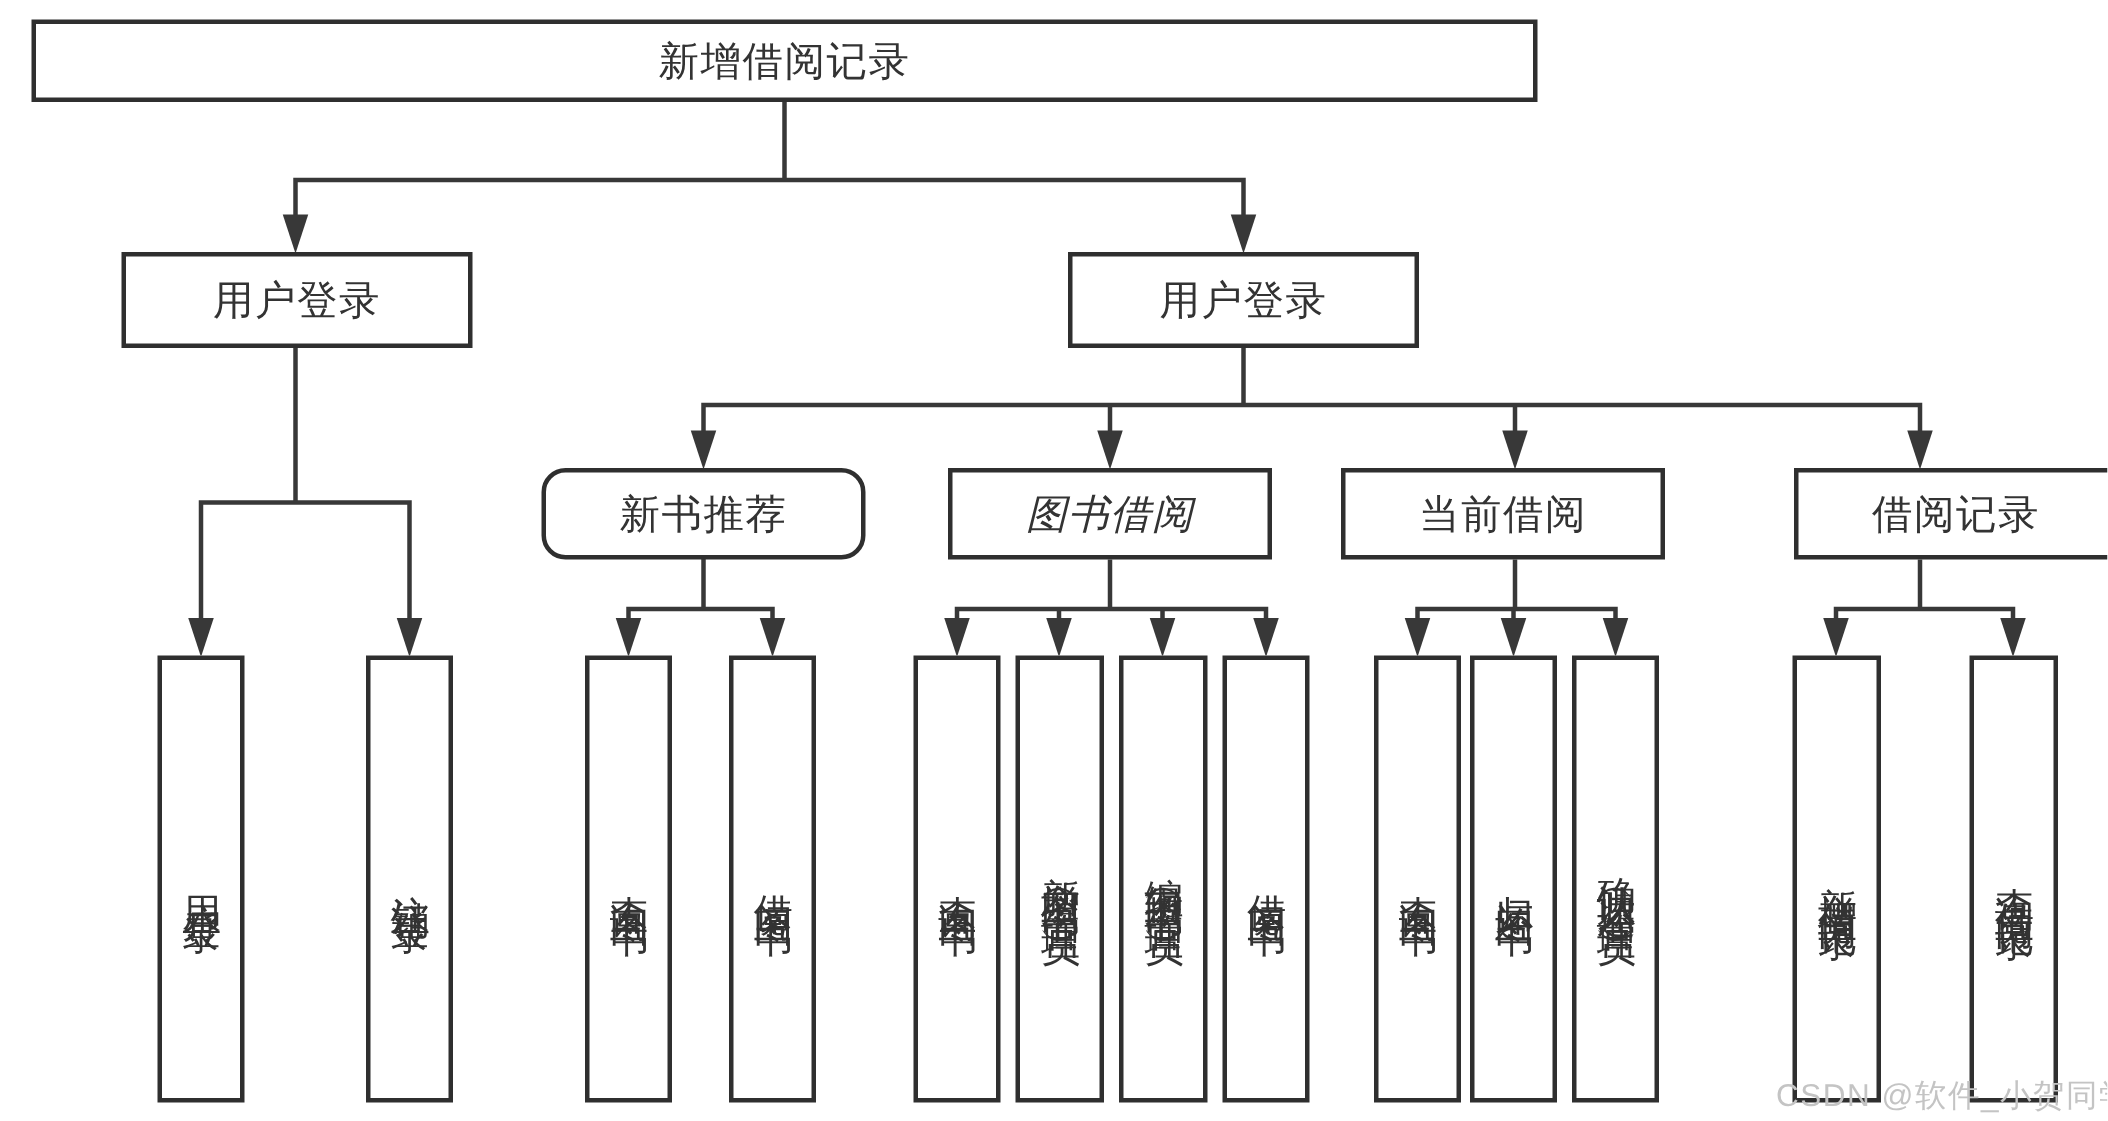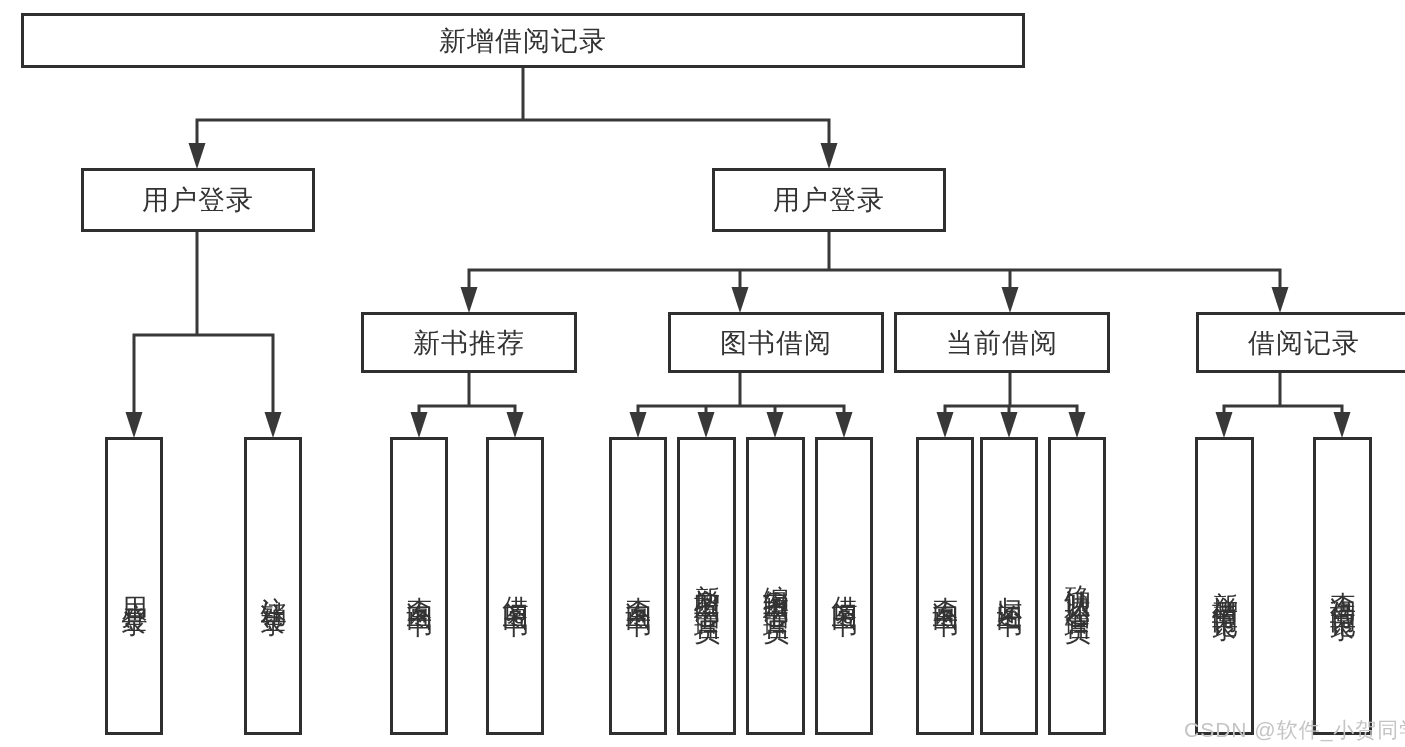--- a/index.html
+++ b/index.html
@@ -12,22 +12,22 @@
   .node{
     position:absolute;box-sizing:border-box;z-index:2;
     border:3px solid #2f2f2f;background:#fff;
     display:flex;align-items:center;justify-content:center;
     font-size:27px;color:#333;letter-spacing:1px;white-space:nowrap;
   }
   .node.root{left:21px;top:13px;width:1004px;height:55px;}
   .node.l2a{left:81px;top:168px;width:234px;height:64px;}
   .node.l2b{left:712px;top:168px;width:234px;height:64px;}
   .node.l3{top:312px;width:216px;height:61px;}
-  .node.l3a{left:361px;}
-  .node.l3b{left:668px;}
+  .node.l3a{left:361px;border-radius:16px;}
+  .node.l3b{left:632px;font-style:italic;}
   .node.l3c{left:894px;}
   .node.l3d{left:1172px;margin-left:24px;}
   .leaf{
     position:absolute;top:437px;width:58px;height:298px;box-sizing:border-box;z-index:2;
     border:3px solid #2f2f2f;background:#fff;
     display:flex;align-items:center;justify-content:center;
   }
   .leaf .vtext{
     writing-mode:vertical-rl;text-orientation:mixed;
     font-size:26px;line-height:1.15;letter-spacing:5px;

